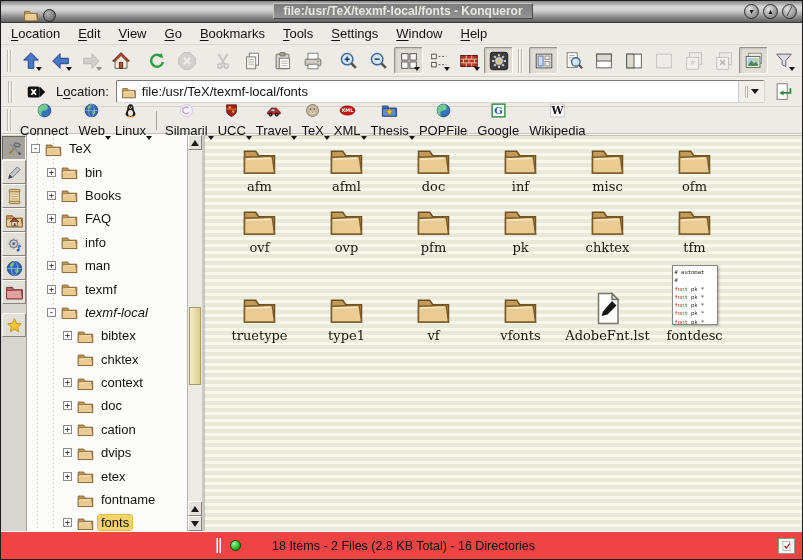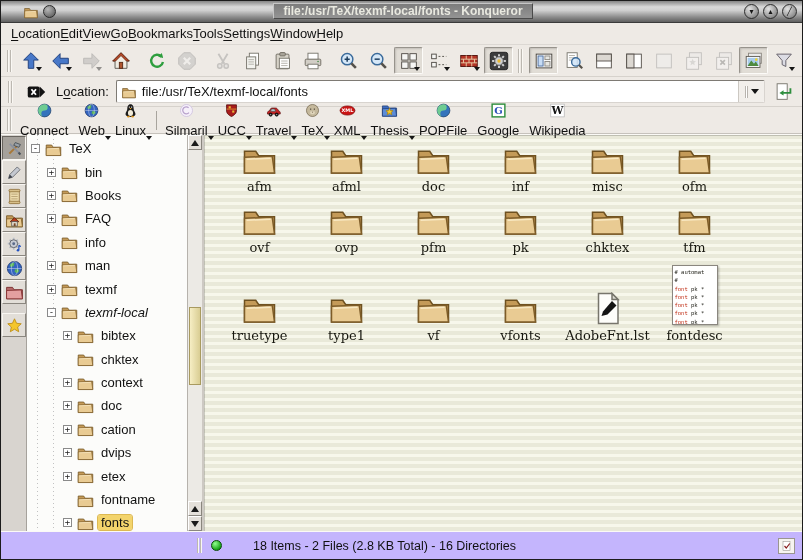--- a/index.html
+++ b/index.html
@@ -1,36 +1,36 @@
 <!DOCTYPE html>
 <html><head>
 <meta charset="utf-8">
 <style>
   html,body{margin:0;padding:0;background:#555;}
   *{box-sizing:border-box;}
   .window{width:803px;height:560px;border:1px solid #1c1c1c;display:flex;flex-direction:column;
     background:#eeeae5;font-family:"Liberation Sans",sans-serif;color:#111;overflow:hidden;}
   
-  .titlebar{height:22px;flex:none;position:relative;display:flex;align-items:center;padding:0 22px;gap:4px;
+  .titlebar{height:22px;flex:none;position:relative;display:flex;align-items:flex-end;padding:0 22px;gap:4px;
     background:linear-gradient(#858585 0%,#d9d9d9 28%,#cfcfcf 45%,#8f8f8f 75%,#5f5f5f 100%);
     border-bottom:1px solid #3a3a3a;}
   .tb-appicon{width:16px;height:14px;display:block;}
   .sticky{width:13px;height:13px;border-radius:50%;border:1px solid #2a2a2a;
     background:radial-gradient(circle at 35% 30%,#b8b8b8,#4e4e4e);display:inline-block;}
   .title-plaque{position:absolute;left:272px;width:260px;top:2px;bottom:3px;
     background:linear-gradient(#7c7c7c,#949494);border:1px solid;border-color:#c6c6c6 #4a4a4a #4a4a4a #c6c6c6;
     color:#e9e9e0;font-size:12px;font-weight:bold;display:flex;align-items:center;justify-content:center;
     white-space:nowrap;overflow:hidden;}
   .winbtns{position:absolute;right:5px;top:3px;display:flex;gap:4px;}
   .wbtn{width:15px;height:15px;border-radius:50%;border:1px solid #2c2c2c;color:#161616;
     background:radial-gradient(circle at 35% 30%,#e2e2e2,#6e6e6e);
     display:flex;align-items:center;justify-content:center;font-size:8px;line-height:1;}
   .wbtn i{font-style:normal;}
   
-  .menubar{height:22px;flex:none;display:flex;align-items:center;padding:0 10px;font-size:13px;
+  .menubar{height:22px;flex:none;display:flex;align-items:center;gap:18px;padding:0 10px;font-size:13px;
     border-bottom:1px solid #dcd8d3;}
   .menu-item{white-space:nowrap;cursor:default;}
   .accel{text-decoration:underline;text-underline-offset:2px;}
   
   .toolbar{height:32px;flex:none;display:flex;align-items:center;padding:0 3px;border-bottom:1px solid #d6d2cc;}
   .grip{width:6px;height:22px;margin:0 3px;flex:none;
     background:repeating-linear-gradient(90deg,#bcb8b1 0 1px,#faf8f4 1px 2px,rgba(0,0,0,0) 2px 3px);}
   .tbtns{display:flex;align-items:center;gap:1px;}
   .tbtn{width:29px;height:27px;flex:none;position:relative;display:flex;align-items:center;justify-content:center;
     border:1px solid rgba(0,0,0,0);border-radius:2px;}
@@ -99,21 +99,21 @@
   .grid{display:grid;grid-template-columns:repeat(6,87px);row-gap:10px;align-items:end;}
   .cell{display:flex;flex-direction:column;align-items:center;justify-content:flex-end;}
   .cell .big{width:37px;height:33px;display:block;}
   .cell .label{font-family:"DejaVu Serif",serif;font-size:13px;color:#17170f;margin-top:3px;white-space:nowrap;}
   .preview{width:46px;height:60px;background:#fff;border:1px solid #8a867f;box-shadow:1px 1px 2px rgba(0,0,0,.28);
     font-family:"DejaVu Sans Mono",monospace;font-size:5.5px;line-height:1.5;padding:2px 1px 0 2px;overflow:hidden;display:block;}
   .preview .ln{display:block;white-space:nowrap;color:#24241c;}
   .preview .red{color:#c03018;font-weight:normal;}
   
   .statusbar{height:28px;flex:none;display:flex;align-items:center;font-size:12.5px;
-    border-top:1px solid #fbfaf6;background:#c4b5fd;}
+    border-top:1px solid #fbfaf6;background:#ef4444;padding-left:19px;}
   .sb-space{width:196px;flex:none;}
   .sb-handle{width:5px;height:15px;margin-right:9px;flex:none;
     background:repeating-linear-gradient(90deg,#bcb8b1 0 1px,#faf8f4 1px 2px,rgba(0,0,0,0) 2px 3px);}
   .led{width:11px;height:11px;border-radius:50%;flex:none;margin-right:31px;border:1px solid #0a4a0a;
     background:radial-gradient(circle at 35% 30%,#90ff90,#18a418 70%,#0c6e0c);}
   .sb-text{flex:1;white-space:nowrap;}
   .sb-icon{width:17px;height:16px;margin-right:7px;flex:none;border:1px solid #9a968f;background:#f6f4f0;
     display:flex;align-items:center;justify-content:center;}
   .sb-icon svg{width:12px;height:12px;display:block;}
   .hiddefs{position:absolute;width:0;height:0;overflow:hidden;}

